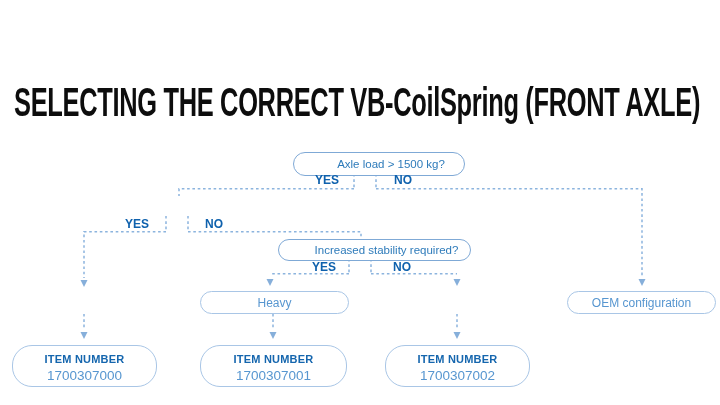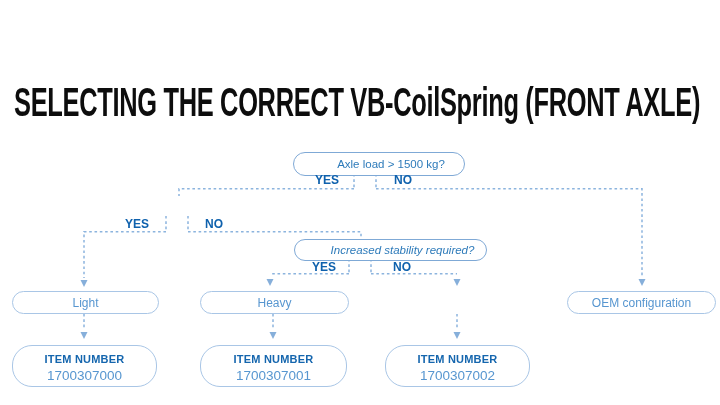--- a/index.html
+++ b/index.html
@@ -80,25 +80,24 @@
     <polygon points="453.5,304 460.5,304 457,311"></polygon>
   </svg>
 
   <div class="pill decision" style="left:293px;top:124px;width:146px;height:22px;">Axle load &gt; 1500 kg?</div>
   <div class="yn" style="left:327px;top:146px;">YES</div>
   <div class="yn" style="left:403px;top:146px;">NO</div>
 
   <div class="yn" style="left:137px;top:190px;">YES</div>
   <div class="yn" style="left:214px;top:190px;">NO</div>
 
-  <div class="pill decision" style="left:294px;top:211px;width:167px;height:20px;font-style:italic;">Increased stability required?</div>
+  <div class="pill decision" style="left:278px;top:211px;width:167px;height:20px;">Increased stability required?</div>
   <div class="yn" style="left:324px;top:233px;">YES</div>
   <div class="yn" style="left:402px;top:233px;">NO</div>
 
-  <div class="pill outcome" style="left:12px;top:263px;width:145px;height:21px;">Light</div>
   <div class="pill outcome" style="left:200px;top:263px;width:147px;height:21px;text-align:right;">Heavy</div>
   <div class="pill outcome" style="left:567px;top:263px;width:147px;height:21px;">OEM configuration</div>
 
   <div class="item-box" style="left:12px;top:317px;width:145px;height:42px;">
     <div class="item-label">ITEM NUMBER</div>
     <div class="item-number">1700307000</div>
   </div>
   <div class="item-box" style="left:200px;top:317px;width:147px;height:42px;">
     <div class="item-label">ITEM NUMBER</div>
     <div class="item-number">1700307001</div>

